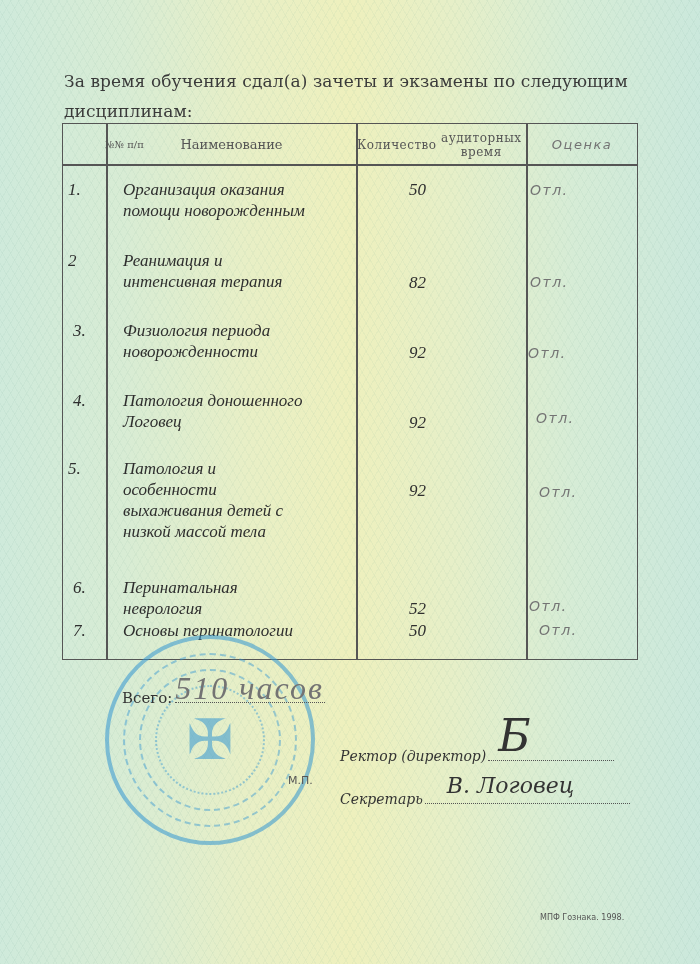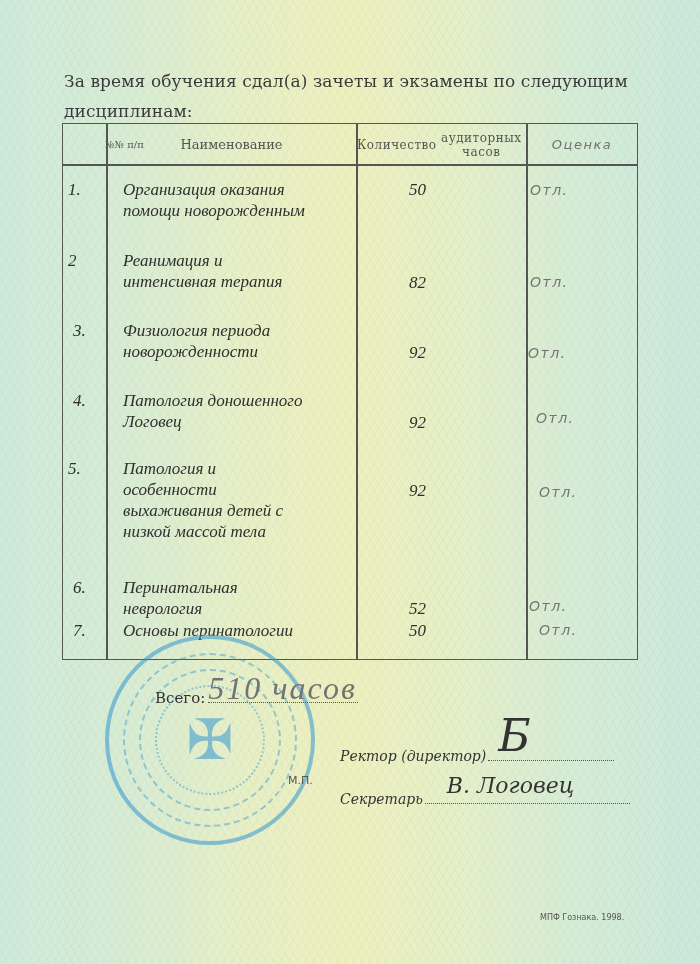--- a/index.html
+++ b/index.html
@@ -37,21 +37,21 @@
     .cell {
       position: absolute; font-family: "Liberation Serif", serif; font-style: italic;
       font-size: 17px; line-height: 21px; color: #2e2e2e;
     }
     .grade {
       position: absolute; font-family: "DejaVu Sans", sans-serif; font-style: italic;
       font-size: 14px; color: #737373; letter-spacing: 1.5px;
     }
     .total {
       position: absolute; left: 122px; top: 688px; font-family: "DejaVu Serif", serif; font-size: 15px; color: #333;
-      display: flex; align-items: baseline; margin-left: 33px;
+      display: flex; align-items: baseline;
     }
     .total .dots { border-bottom: 1.5px dotted #555; width: 150px; margin-left: 3px; position: relative; height: 14px; }
     .total .hand {
       position: absolute; left: 0px; top: -18px; font-family: Liberation Serif, serif; font-style: italic;
       font-size: 32px; color: #737373; letter-spacing: 2px; white-space: nowrap;
     }
     .sigrow { position: absolute; display: flex; align-items: baseline; font-family: "DejaVu Serif", serif; font-style: italic; font-size: 14px; color: #333; }
     .sigrow .dots { border-bottom: 1.5px dotted #555; position: relative; height: 12px; margin-left: 2px; }
     .sig-hand { position: absolute; font-family: "DejaVu Serif", serif; font-style: italic; color: #333; white-space: nowrap; }
     .mp { position: absolute; left: 288px; top: 774px; font-family: "DejaVu Sans", sans-serif; font-size: 11px; color: #555; }
@@ -77,21 +77,21 @@
 
   <div class="vline" style="left:43px"></div>
   <div class="vline" style="left:293px"></div>
   <div class="vline" style="left:463px"></div>
   <div class="hline" style="top:40px"></div>
 
   <div class="th num" style="left:0;width:43px">№№ п/п</div>
   <div class="th name" style="left:44px;width:249px">Наименование</div>
   <div class="th hours" style="left:294px;width:169px;">
     <span>Количество</span>
-    <span>аудиторных часов</span>
+    <span>аудиторных время</span>
   </div>
   <div class="th grade" style="left:464px;width:110px">Оценка</div>
 
   <div class="cell" style="left:5px;top:55px">1.</div>
   <div class="cell" style="left:60px;top:55px">
     <div>Организация оказания</div>
     <div>помощи новорожденным</div>
   </div>
   <div class="cell" style="left:346px;top:55px">50</div>
   <div class="grade" style="left:467px;top:58px">Отл.</div>

